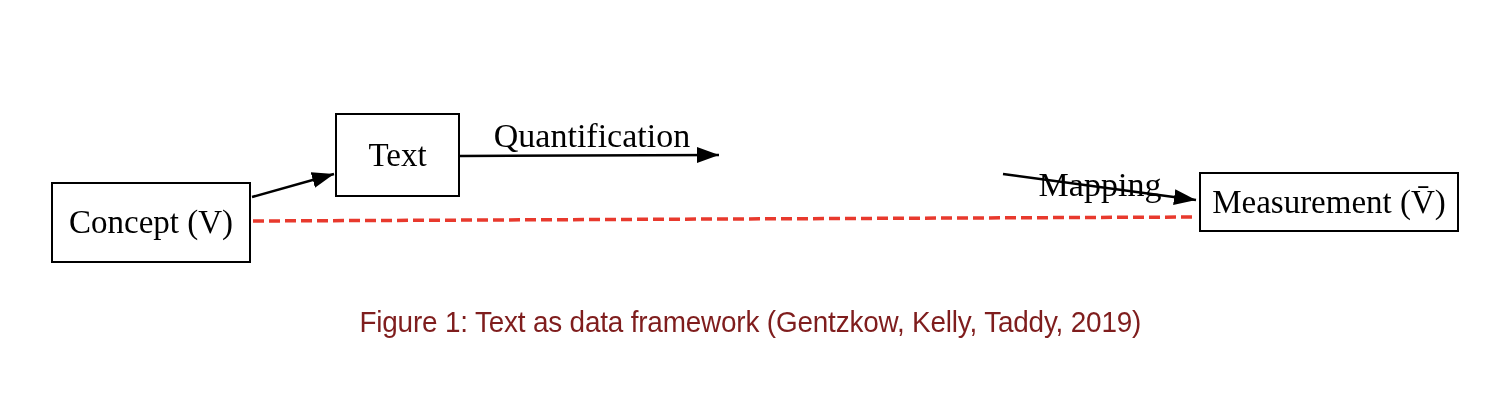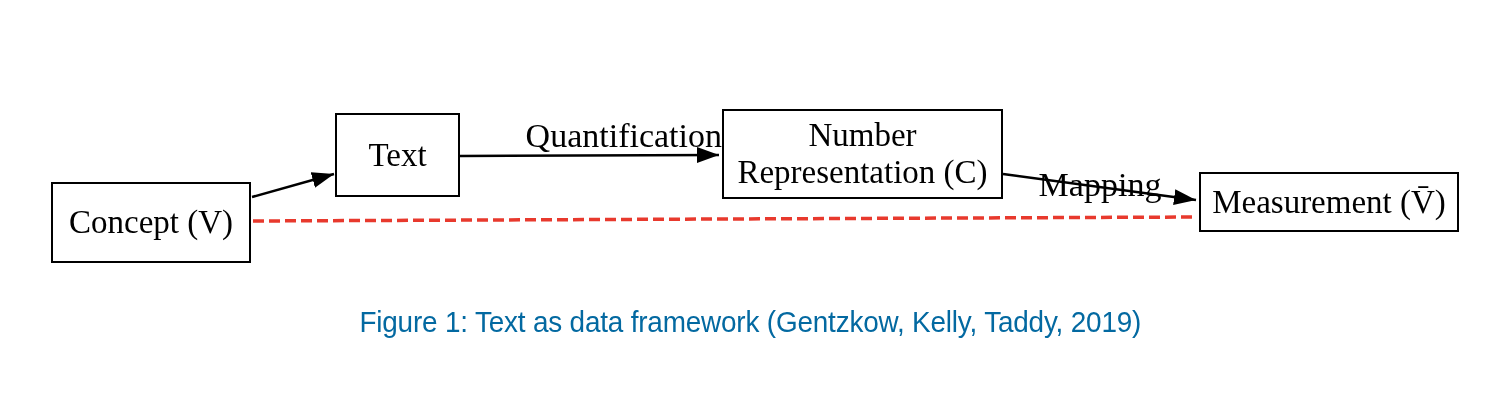--- a/index.html
+++ b/index.html
@@ -35,31 +35,31 @@
   .node-text          { left: 335px;  top: 113px; width: 125px; height: 84px; }
   .node-numrep        { left: 722px;  top: 109px; width: 281px; height: 90px; }
   .node-measurement   { left: 1199px; top: 172px; width: 260px; height: 60px; }
   .edge-label {
     position: absolute;
     font-size: 34px;
     line-height: 34px;
     text-align: center;
     white-space: nowrap;
   }
-  .label-quantification { left: 462px;  top: 119px; width: 260px; text-align: right; }
+  .label-quantification { left: 462px;  top: 119px; width: 260px; }
   .label-mapping        { left: 1000px; top: 144px; width: 200px; margin-top: 24px; }
   .caption {
     position: absolute;
     left: 0; top: 303px;
     width: 1500px;
     text-align: center;
     font-family: "Liberation Sans", "DejaVu Sans", sans-serif;
     font-size: 30px;
     line-height: 38px;
-    color: #0369a1;
+    color: #7f1d1d;
   }
   .caption .squeeze {
     display: inline-block;
     transform: scaleX(0.93);
     transform-origin: 50% 50%;
     letter-spacing: -0.2px;
   }
 </style>
 </head>
 <body>
@@ -83,24 +83,20 @@
   </svg>
 
   <div class="node node-text">
     <span>Text</span>
   </div>
 
   <div class="node node-concept">
     <span>Concept (V)</span>
   </div>
 
-  <div class="node node-numrep">
-    <span>Number</span>
-    <span>Representation (C)</span>
-  </div>
 
   <div class="node node-measurement">
     <span>Measurement (V̄)</span>
   </div>
 
   <div class="edge-label label-quantification">Quantification</div>
 
   <div class="edge-label label-mapping">Mapping</div>
 
   <div class="caption">

